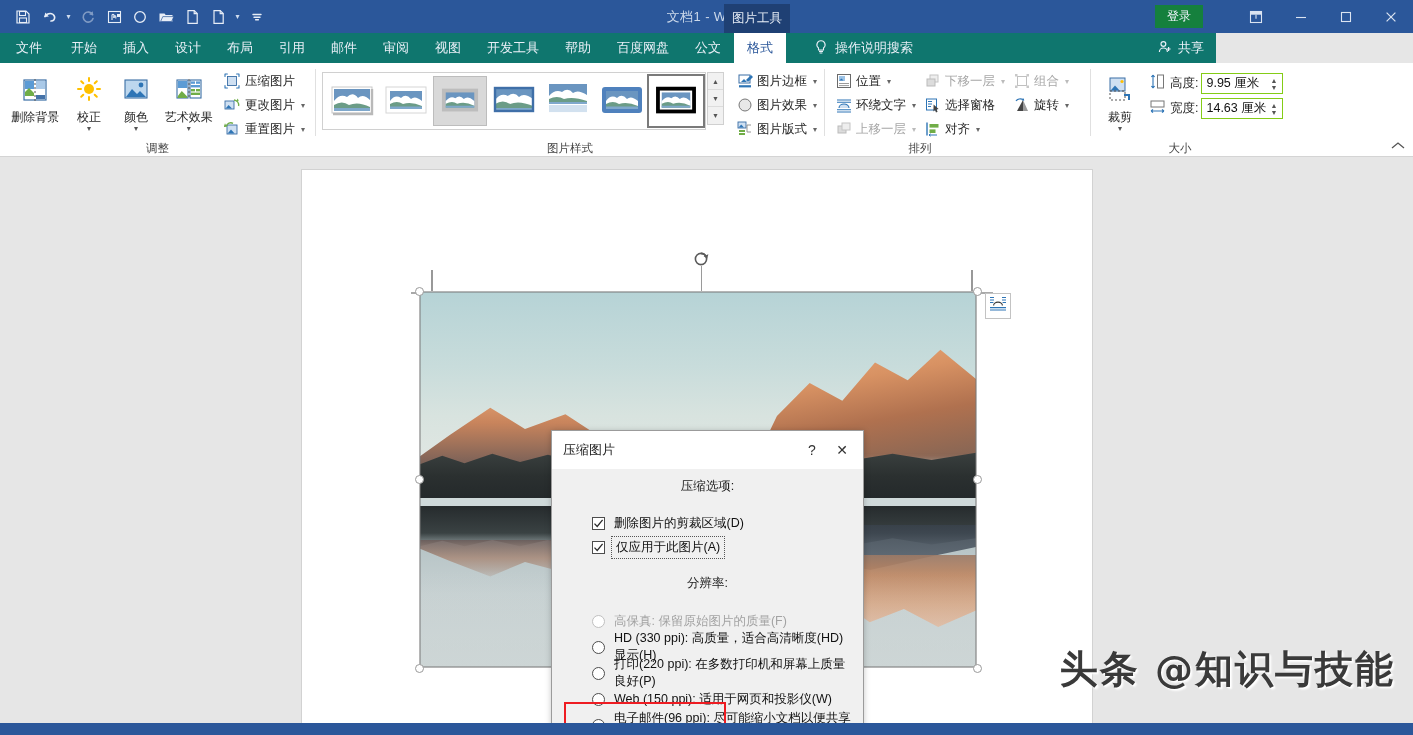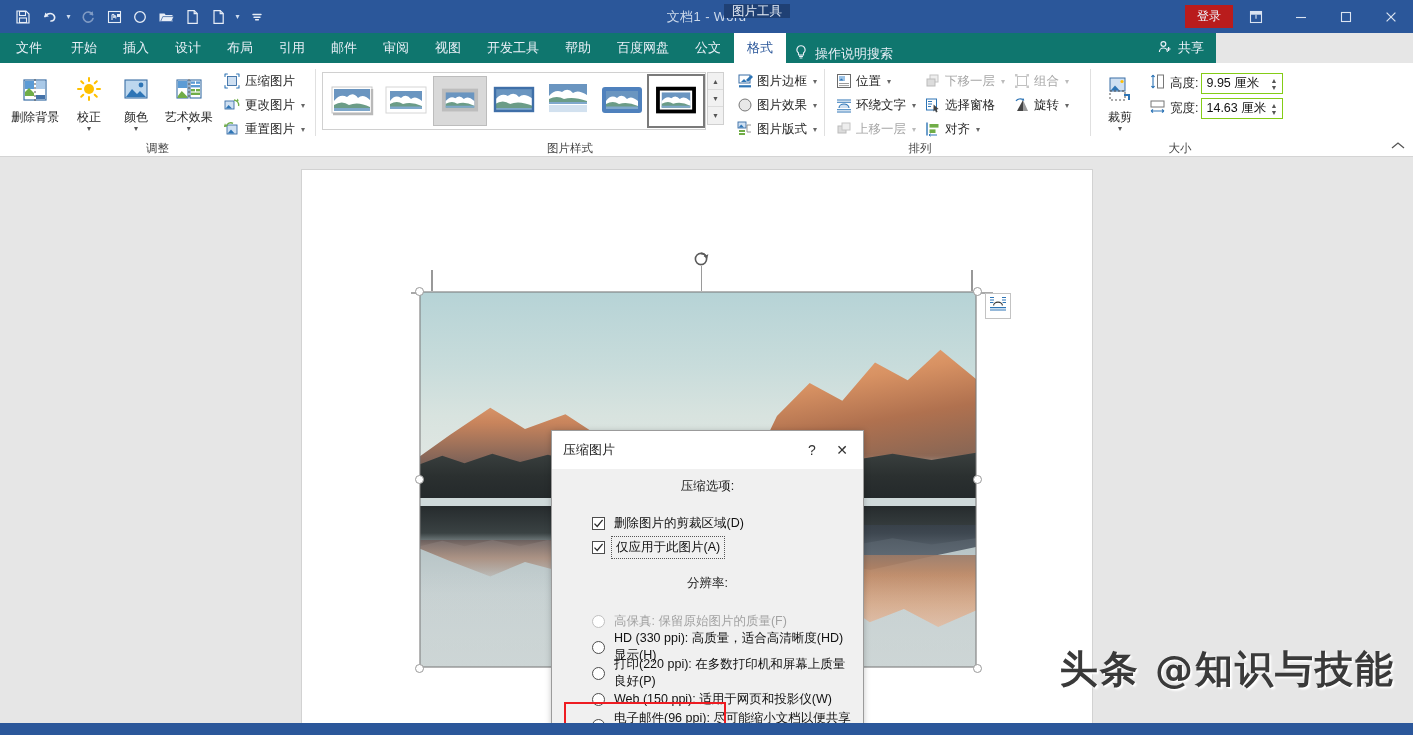--- a/index.html
+++ b/index.html
@@ -25,46 +25,46 @@
   .qat-caret { width: 13px; height: 26px; display:flex; align-items:center; justify-content:center; color:#cfdcee; font-size:8px;}
   .qat-btn.dim { opacity: 0.45; }
 
   .win-title {
     position: absolute; left: 0; top: 0; width: 1413px; height: 33px;
     line-height: 33px; text-align: center;
     color: #ccd9ea; font-size: 13px; letter-spacing: .4px;
     pointer-events: none;
   }
   .ctx-tab-title {
-    position: absolute; left: 724px; top: 4px; width: 66px; height: 14px;
+    position: absolute; left: 724px; top: 4px; width: 66px; height: 29px;
     background: #1f4074; color: #e6ecf5; font-size: 12.5px;
     display: flex; align-items: center; justify-content: center;
   }
   .win-right { position: absolute; right: 0; top: 0; height: 33px; display: flex; align-items: center; }
   .signin {
-    background: #b91c1c; color: #eef3fa; font-size: 12px;
-    padding: 3px 12px; margin-right: 0; border: 0;
+    background: #15803d; color: #eef3fa; font-size: 12px;
+    padding: 3px 12px; margin-right: 30px; border: 0;
   }
   .wbtn { width: 45px; height: 33px; display:flex; align-items:center; justify-content:center; color: #dbe4f1; }
   .wbtn svg { display:block; }
 
   
   .ribbon-tabs {
     position: absolute; left: 0; top: 33px; width: 1216px; height: 30px;
     background: #0f766e;
     display: flex; align-items: stretch;
   }
   .rtab {
     padding: 0 13px; display: flex; align-items: center;
     color: #e9eff7; font-size: 13px; white-space: nowrap;
   }
   .rtab.active { background: #ffffff; color: #2b579a; }
   .rtab.file { padding: 0 16px; }
   .tellme {
-    display: flex; align-items: flex-end; gap: 7px; padding-left: 8px;
+    display: flex; align-items: center; gap: 7px; padding-left: 28px;
     color: #e9eff7; font-size: 13px;
   }
   .share-btn {
     position: absolute; right: 12px; top: 0; height: 30px;
     display: flex; align-items: center; gap: 5px;
     color: #e9eff7; font-size: 13px;
   }
 
   
   .ribbon {

